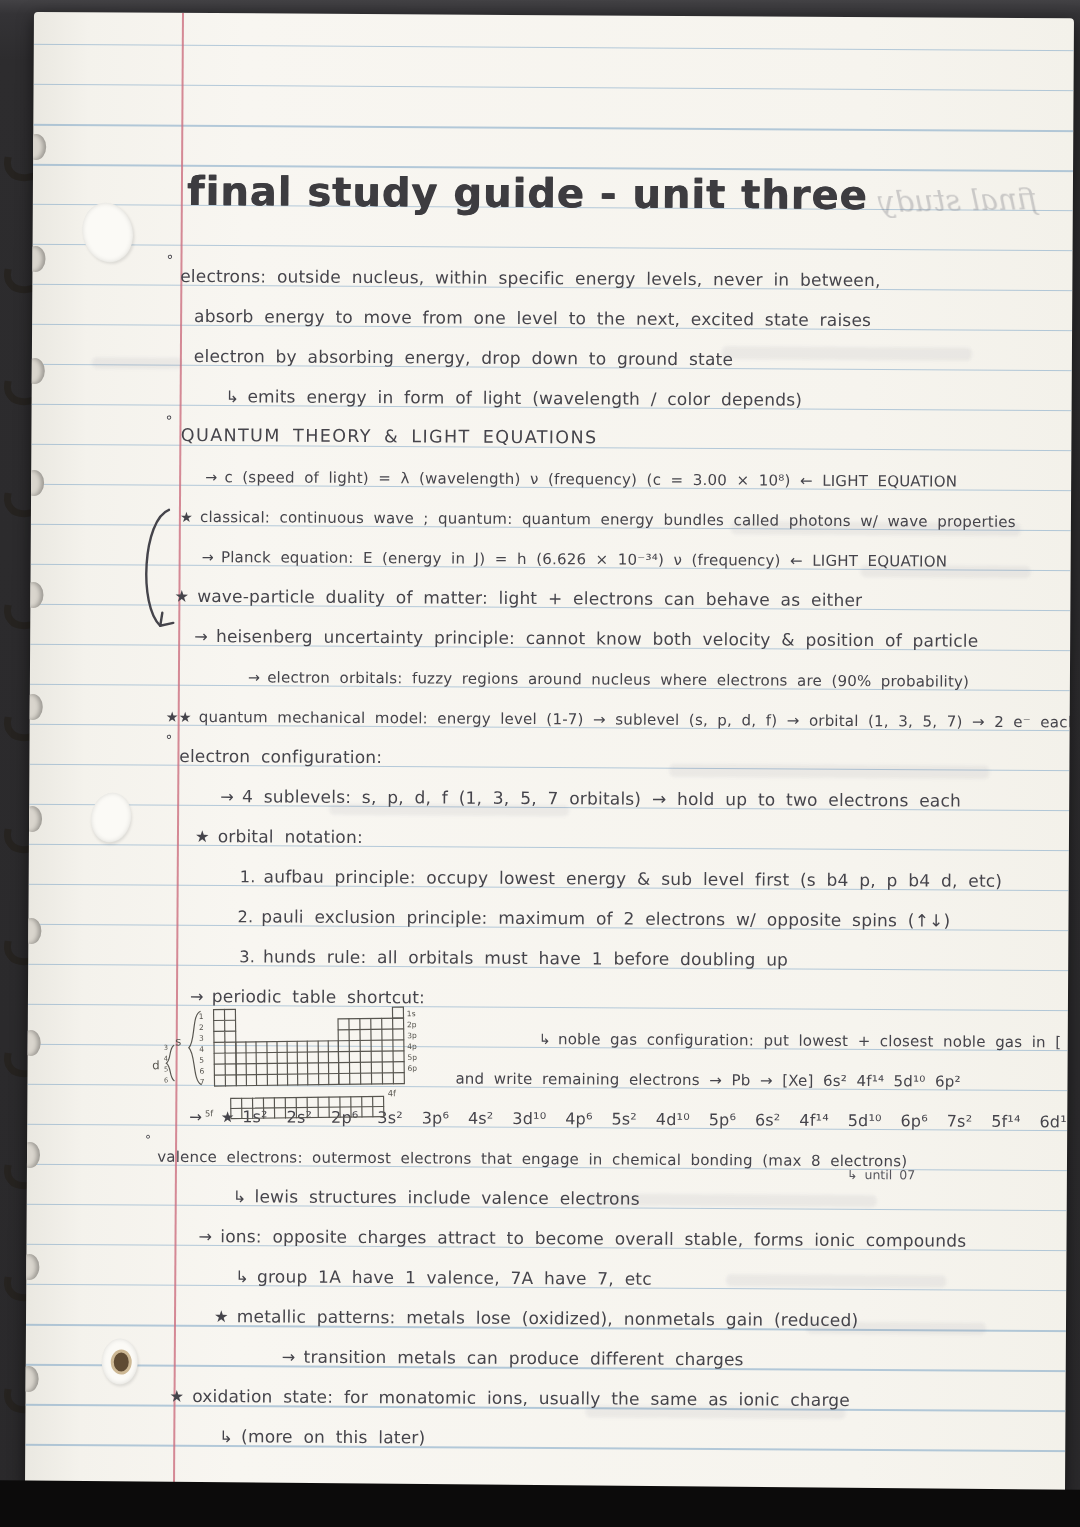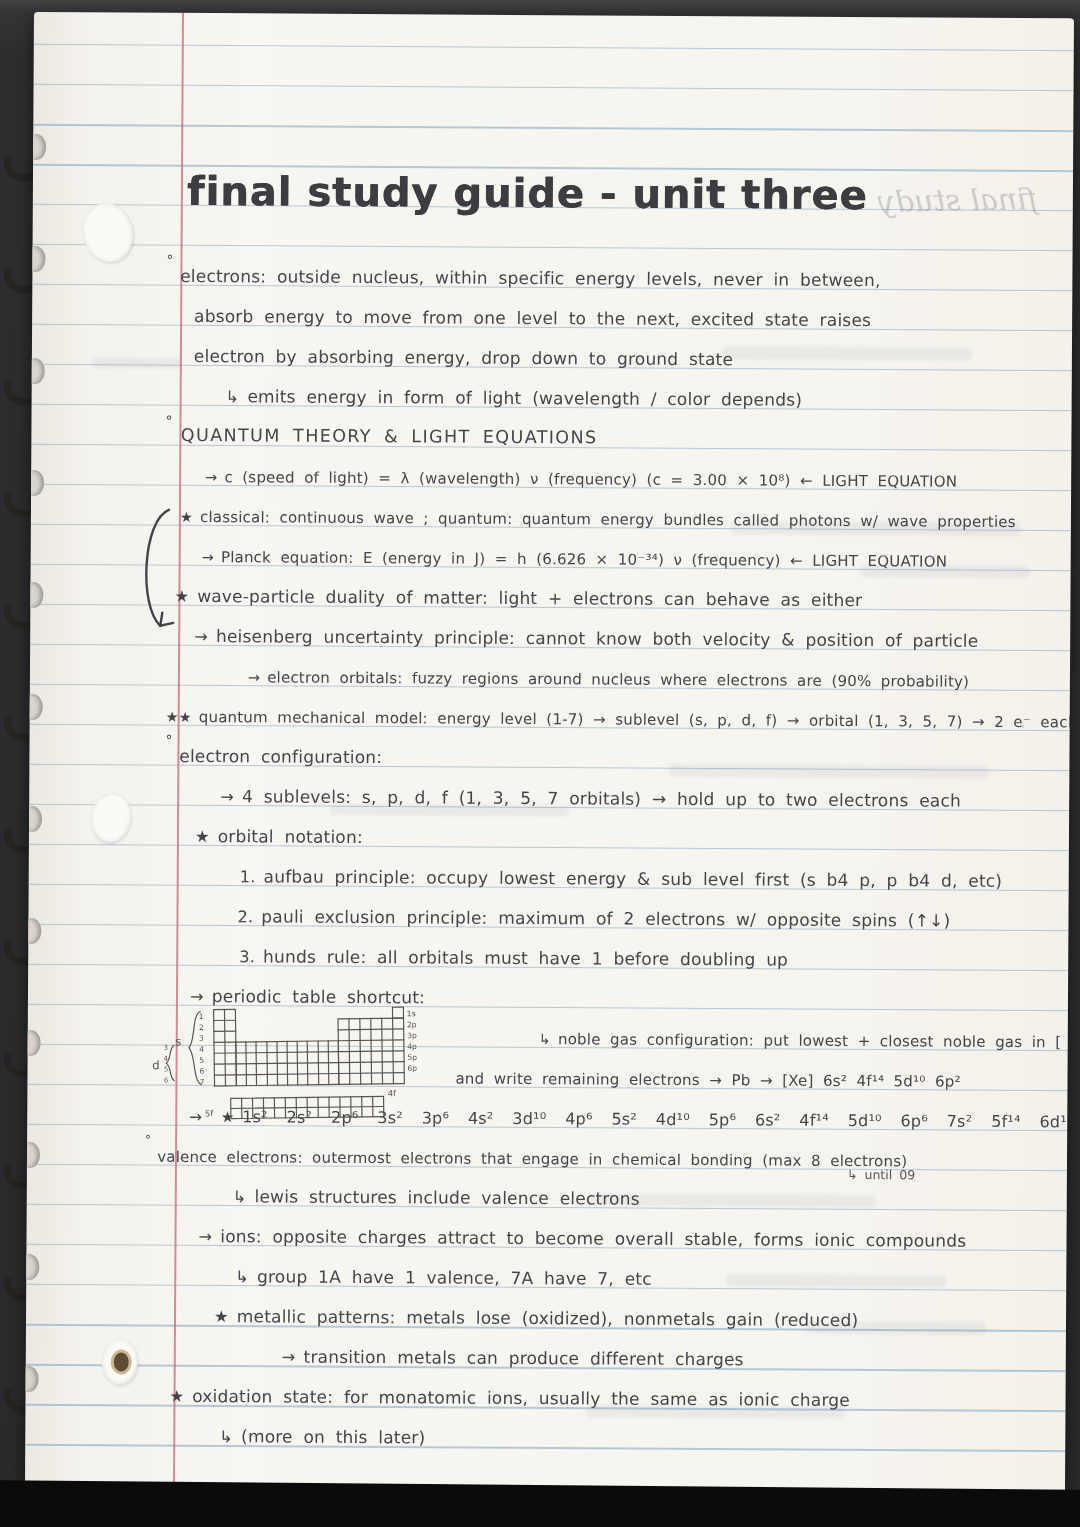--- a/index.html
+++ b/index.html
@@ -218,21 +218,21 @@
         <div class="nline" style="left: 144px; top: 1359px;">
           <span class="mk">★</span>
           <span class="tx">oxidation state: for monatomic ions, usually the same as ionic charge</span>
         </div>
         <div class="nline" style="left: 194px; top: 1399px;">
           <span class="mk">↳</span>
           <span class="tx">(more on this later)</span>
         </div>
       </div>
 
-    <div class="side-note">↳ until 09</div>
+    <div class="side-note">↳ until 07</div>
 
     <svg class="bracket" width="46" height="132" viewBox="0 0 46 132">
       <path d="M36 4 C10 14 6 100 28 120" fill="none" stroke="#45444b" stroke-width="2.4" stroke-linecap="round"></path>
       <path d="M28 120 l13 -3 M28 120 l2 -13" fill="none" stroke="#45444b" stroke-width="2.4" stroke-linecap="round"></path>
     </svg>
 
     <svg class="pt-sketch" width="315" height="126" viewBox="0 0 330 150">
       <g stroke="#57554f" stroke-width="1.4" fill="none" stroke-linecap="round">
 
         <rect x="76" y="6" width="26" height="91"></rect>

